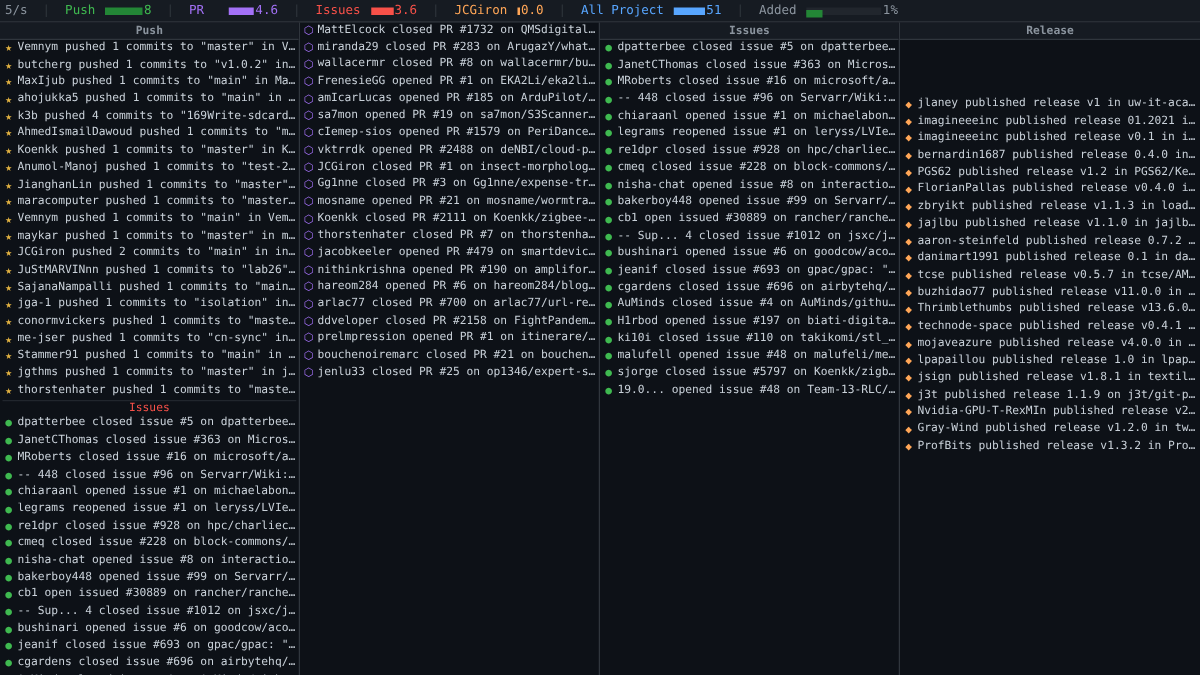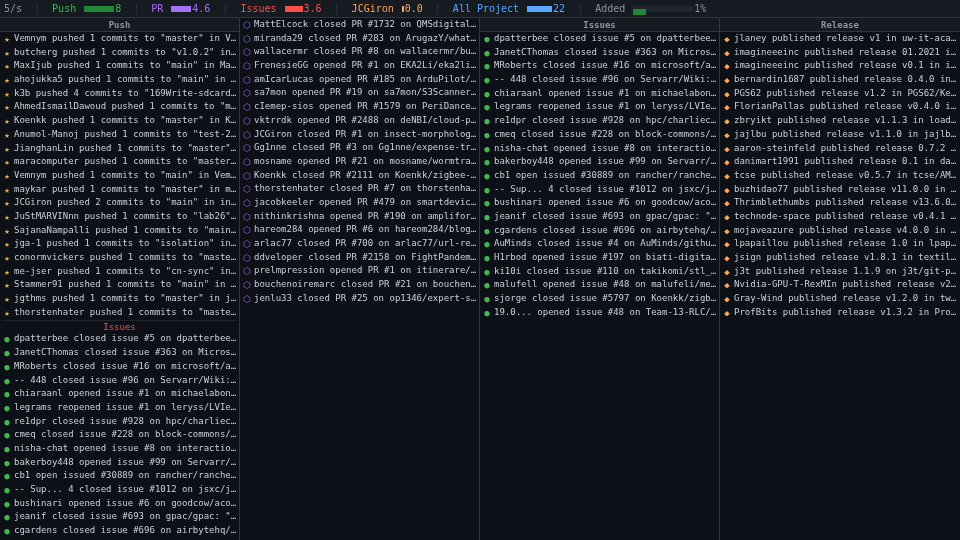--- a/index.html
+++ b/index.html
@@ -37,21 +37,21 @@
       height: calc(540px - 18px);
     }
 
     .column {
       flex: 1;
       border-right: 1px solid #30363d;
       overflow: hidden;
       display: flex;
       flex-direction: column;
     }
-    .column:last-child { border-right: none; }
+    .column:last-child { border-right: none; gap: 45px; }
 
     .column-header {
       background: #161b22;
       border-bottom: 1px solid #30363d;
       padding: 2px 4px;
       font-size: 9px;
       color: #8b949e;
       display: flex;
       justify-content: center;
       font-weight: bold;
@@ -108,41 +108,41 @@
 <div class="header">
   <span style="color:#8b949e;text-align:right;">5/s</span>
   <span class="separator">|</span>
   <span style="color:#3fb950;">Push</span>
   <span style="display:flex;align-items:center;gap:1px;">
     <span class="bar-push" style="width:30px;"></span>
     <span style="color:#3fb950;">8</span>
   </span>
   <span class="separator">|</span>
   <span style="color:#a371f7;">PR</span>
-  <span style="display:flex;align-items:center;gap:1px;">
+  <span style="display:flex;align-items:center;gap:1px;margin-left:12px;">
     <span class="bar-pr" style="width:20px;"></span>
     <span style="color:#a371f7;">4.6</span>
   </span>
   <span class="separator">|</span>
   <span style="color:#f85149;">Issues</span>
   <span style="display:flex;align-items:center;gap:1px;">
     <span class="bar-issues" style="width:18px;"></span>
     <span style="color:#f85149;">3.6</span>
   </span>
   <span class="separator">|</span>
   <span style="color:#ffa657;">JCGiron</span>
   <span style="display:flex;align-items:center;gap:1px;">
     <span class="bar-releases" style="width:2px;"></span>
     <span style="color:#ffa657;">0.0</span>
   </span>
   <span class="separator">|</span>
   <span style="color:#58a6ff;">All Project</span>
   <span style="display:flex;align-items:center;gap:1px;">
     <span class="bar-allevents" style="width:25px;"></span>
-    <span style="color:#58a6ff;">22</span>
+    <span style="color:#58a6ff;">51</span>
   </span>
   <span class="separator">|</span>
   <span style="color:#8b949e;">Added</span>
   <span style="display:flex;align-items:center;gap:1px;">
     <span style="background:#21262d;width:60px;height:6px;display:inline-block;position:relative;">
       <span class="bar-quota" style="width:13px;height:6px;display:inline-block;"></span>
     </span>
     <span style="color:#8b949e;">1%</span>
   </span>
 </div>

